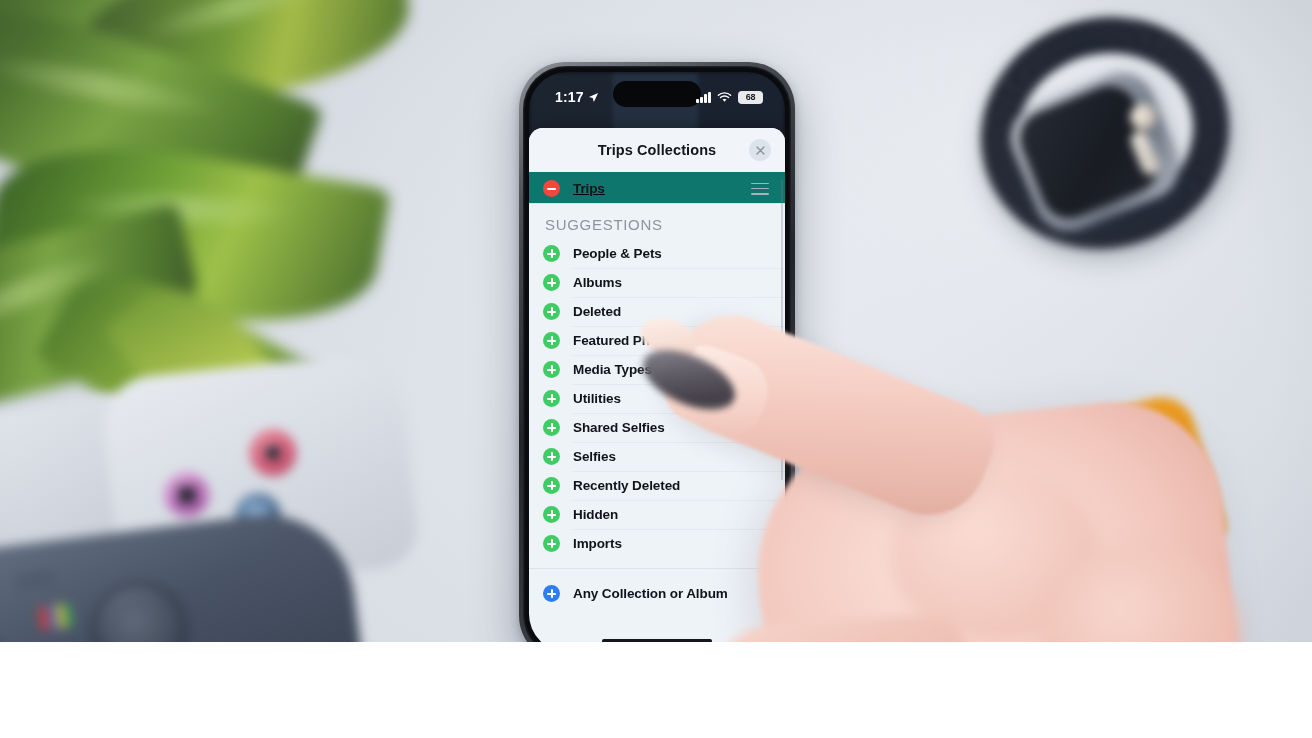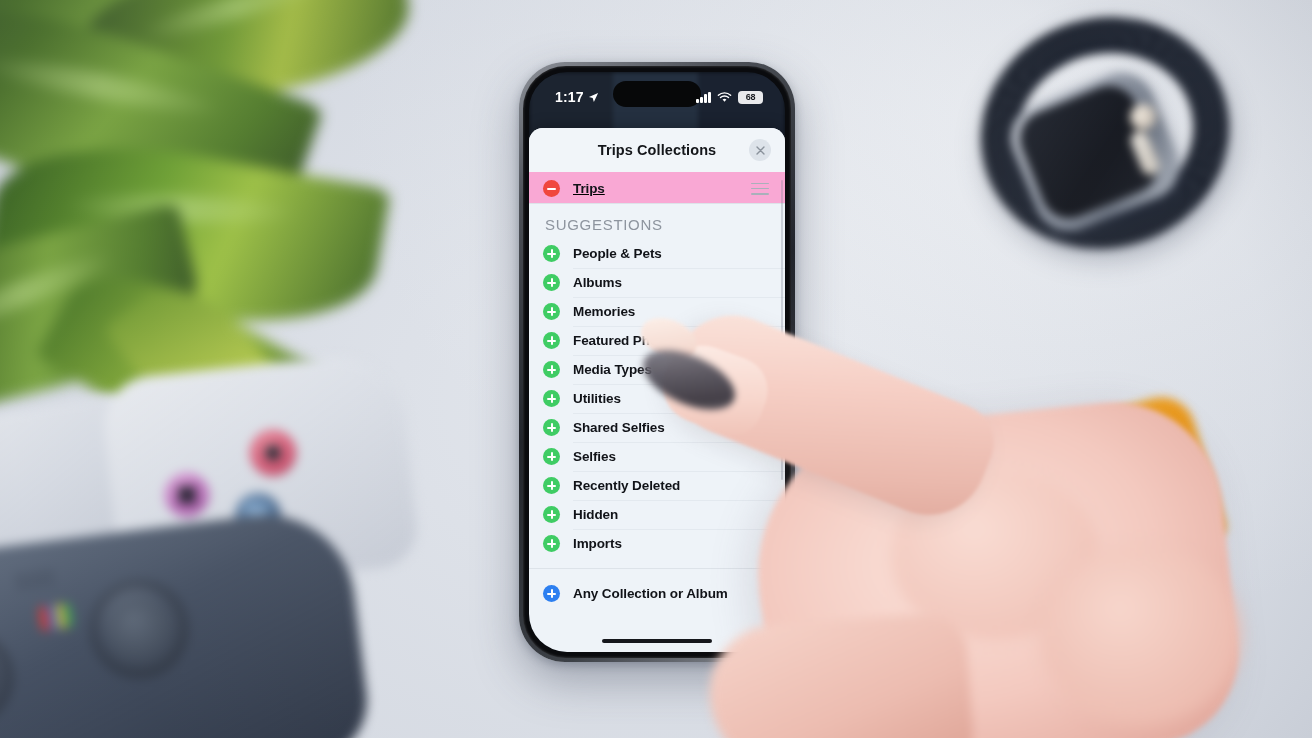--- a/index.html
+++ b/index.html
@@ -5,21 +5,21 @@
   * { box-sizing: border-box; margin: 0; padding: 0; }
   html, body {
     width: 1312px; height: 738px;
     overflow: hidden;
     font-family: "Liberation Sans", sans-serif;
   }
 
   
   #scene {
     position: relative;
-    width: 1312px; height: 738px;
+    width: 1312px; height: 642px;
     background:
       radial-gradient(ellipse 700px 500px at 1050px 120px, #f3f5f8 0%, #e9ecf1 45%, #dfe3ea 100%),
       linear-gradient(155deg, #f4f6f9 0%, #eef1f5 30%, #e3e7ee 62%, #d7dce5 100%);
     overflow: hidden;
   }
   
   #scene::after{
     content:"";
     position:absolute; inset:0;
     background: radial-gradient(ellipse 900px 700px at 640px 400px, rgba(255,255,255,0.10) 0%, rgba(120,130,150,0.10) 70%, rgba(90,100,120,0.22) 100%);
@@ -319,21 +319,21 @@
     margin-left: 13px;
     font-size: 13.5px;
     font-weight: bold;
     color: #111318;
     letter-spacing: -.1px;
     white-space: nowrap;
   }
   .drag-handle { margin-left: auto; width: 18px; height: 12px; display:flex; flex-direction:column; justify-content:space-between; cursor: grab; }
   .drag-handle span { display:block; height: 1.6px; background: #a9b0ba; border-radius: 1px; }
 
-  .pinned-group { background: #f9a8d4; padding-top: 2px; text-decoration: underline; }
+  .pinned-group { background: #0f766e; padding-top: 2px; text-decoration: underline; }
 
   .section-header {
     padding: 12px 0 6px 16px;
     font-size: 15px;
     letter-spacing: 0.7px;
     color: #8d949e;
     text-transform: uppercase;
   }
   .group-divider {
     height: 1px; background: rgba(60,70,85,0.09); margin: 0;
@@ -463,21 +463,21 @@
                     <span class="bar-h"></span>
                     <span class="bar-v"></span>
                   </span>
                 <span class="row-label">Albums</span>
               </div>
               <div class="row">
                 <span class="icon-btn plus">
                     <span class="bar-h"></span>
                     <span class="bar-v"></span>
                   </span>
-                <span class="row-label">Memories</span>
+                <span class="row-label">Deleted</span>
               </div>
               <div class="row">
                 <span class="icon-btn plus">
                     <span class="bar-h"></span>
                     <span class="bar-v"></span>
                   </span>
                 <span class="row-label">Featured Photos</span>
               </div>
               <div class="row">
                 <span class="icon-btn plus">

